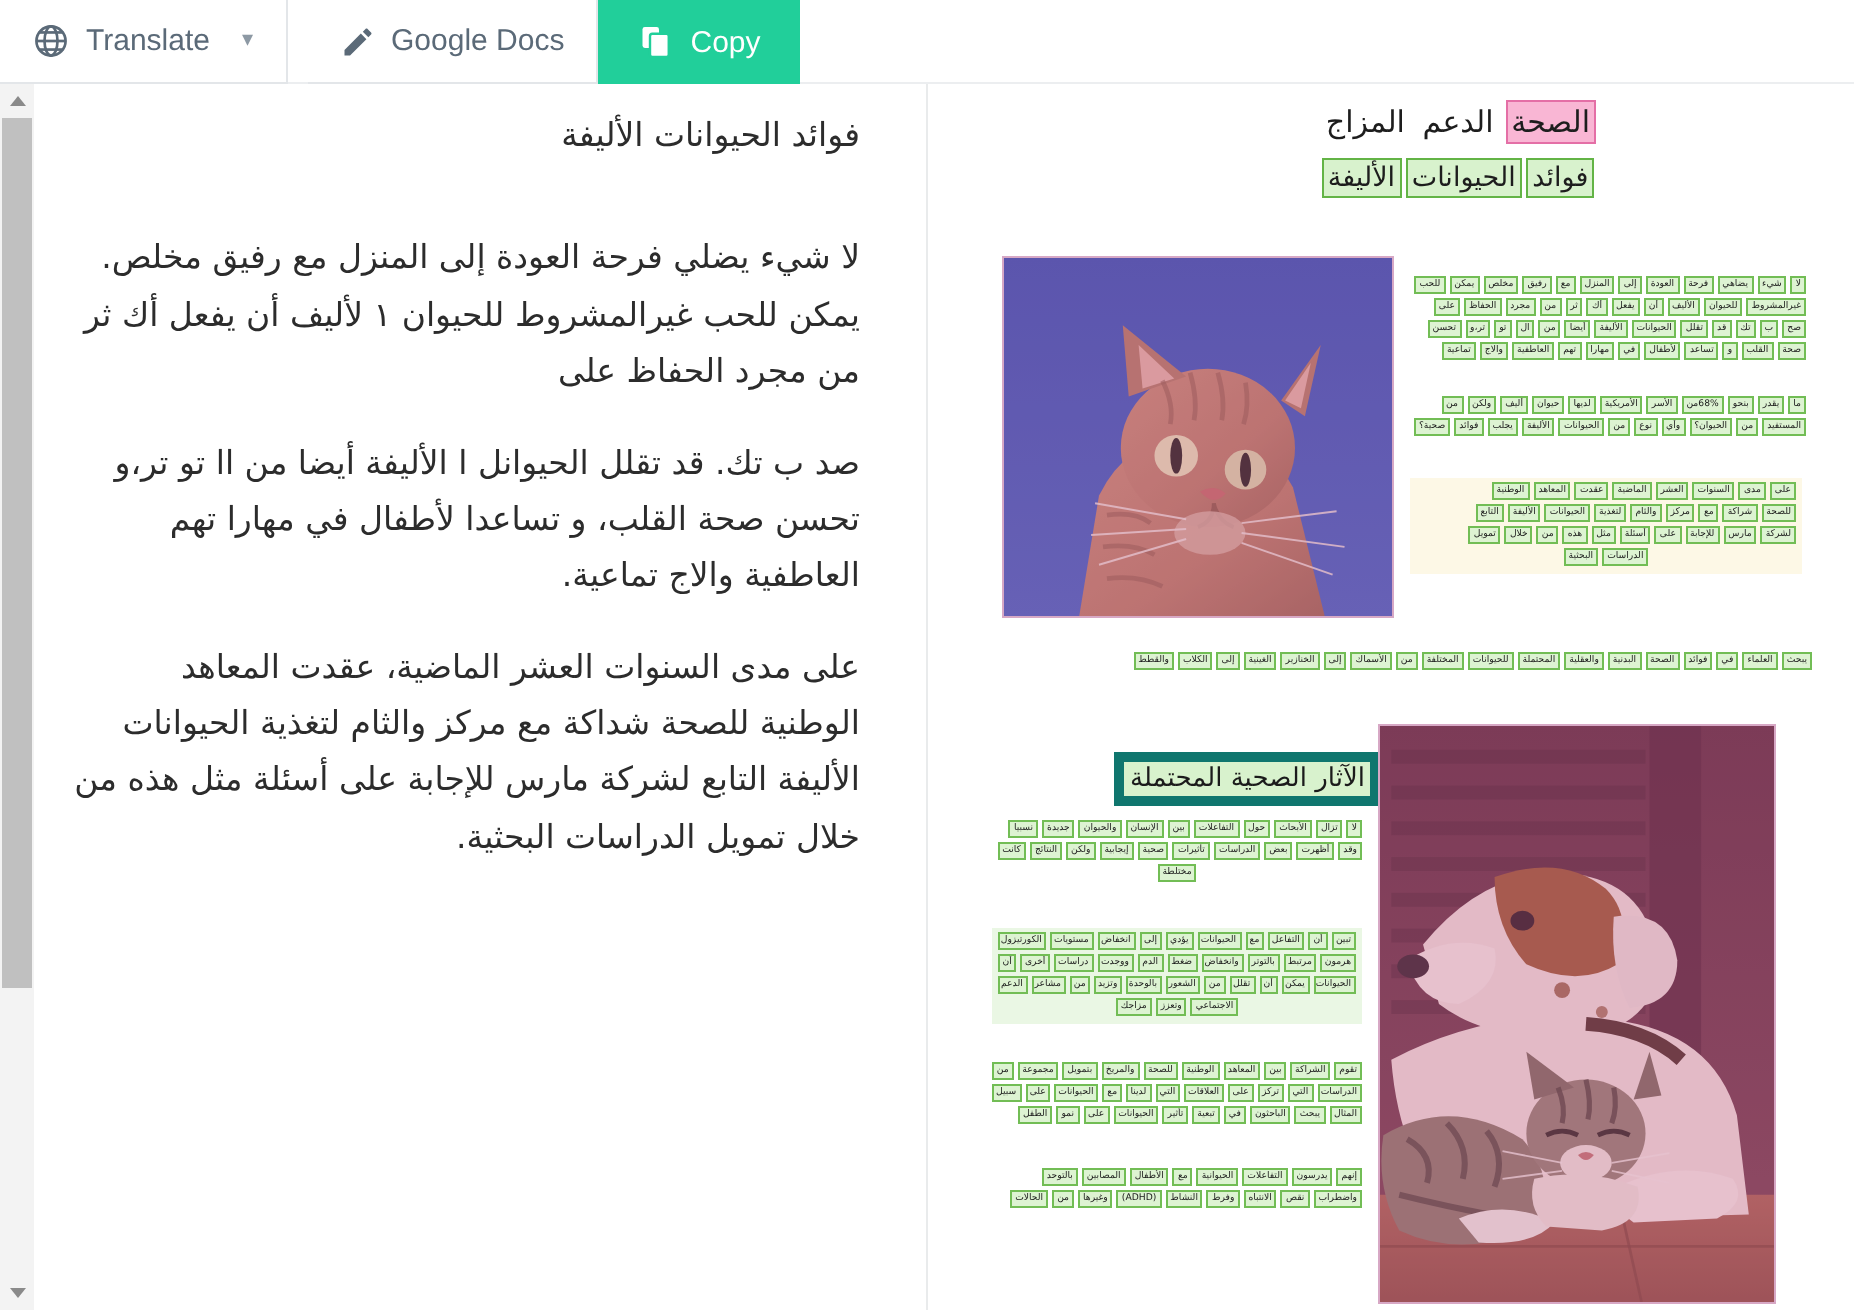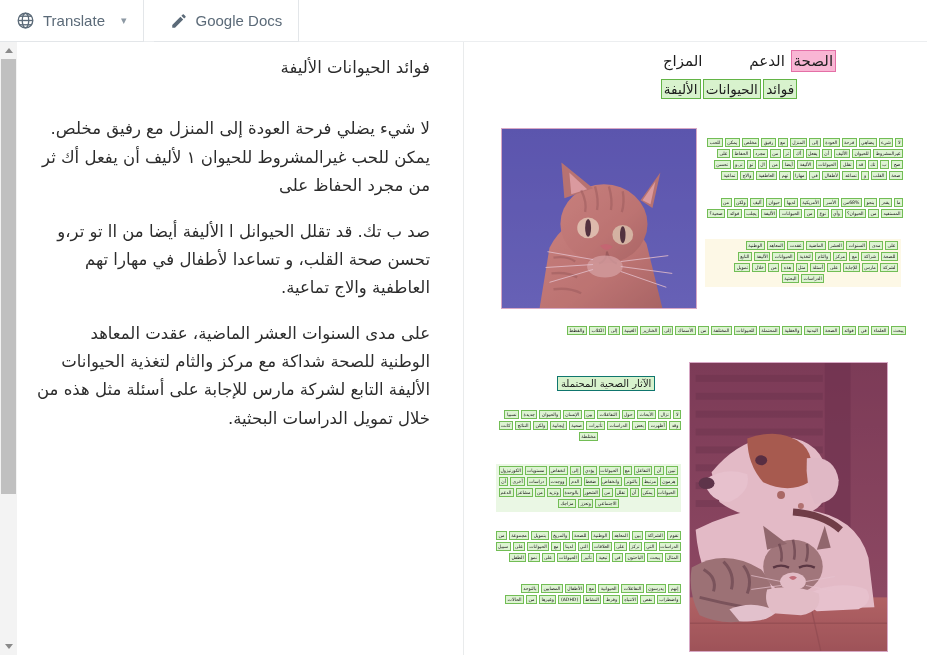--- a/index.html
+++ b/index.html
@@ -159,21 +159,21 @@
   .doc-subtitle {
     font-size: 13.5px;
     color: #1d1d1d;
     line-height: 1.5;
     font-family: "DejaVu Sans", "Liberation Sans", sans-serif;
   }
   
   .hl { padding: 1px 2px; }
   .hl-pink   { background: #f9b6d4; outline: 1px solid #e46fa6; }
   .hl-green  { background: #d8f2cd; outline: 1px solid #63b446; }
-  .hl-plain  { background: transparent; margin-left: 38px; }
+  .hl-plain  { background: transparent; }
 
   
   .ocr-block { position: absolute; direction: rtl; }
   .ocr-block .row {
     display: flex;
     flex-direction: row;
     justify-content: flex-start;
     gap: 2px;
     margin-bottom: 2px;
     white-space: nowrap;
@@ -190,24 +190,24 @@
     font-family: "DejaVu Sans", "Liberation Sans", sans-serif;
     overflow: hidden;
     display: inline-block;
   }
   .ocr-block.cream { background: #fdf8e6; padding: 2px 3px; }
   .ocr-block.mint  { background: #eaf7e4; padding: 2px 3px; }
 
   .sec-head {
     position: absolute;
     direction: rtl;
-    font-size: 10px;
+    font-size: 13px;
     color: #1b1b1b;
     background: #d8f2cd;
-    border: 1px solid #0f766e;
+    border: 5px solid #0f766e;
     padding: 1px 3px;
     font-family: "DejaVu Sans", "Liberation Sans", sans-serif;
     white-space: nowrap;
   }
 
   
   .photo {
     position: absolute;
     overflow: hidden;
     background: #333;
@@ -241,20 +241,29 @@
 
   <div class="tb-btn">
     <span class="ico">
       <svg width="18" height="18" viewBox="0 0 24 24" fill="#5b6a78">
         <path d="M3 17.3V21h3.7L17.6 10.1l-3.7-3.7L3 17.3zM20.7 7.0c.4-.4.4-1 0-1.4l-2.3-2.3c-.4-.4-1-.4-1.4 0l-1.8 1.8 3.7 3.7 1.8-1.8z"></path>
       </svg>
     </span>
     <span class="lbl">Google Docs</span>
   </div>
 
+  <div class="tb-btn primary">
+    <span class="ico">
+      <svg width="18" height="18" viewBox="0 0 24 24" fill="#ffffff">
+        <rect x="3" y="2" width="11" height="14" rx="1.6"></rect>
+        <rect x="8" y="6.5" width="12.5" height="15.5" rx="1.6" stroke="#21cf9a" stroke-width="1.6"></rect>
+      </svg>
+    </span>
+    <span class="lbl">Copy</span>
+  </div>
 </div>
 
 <div class="workspace">
 
   <div class="scrollbar">
     <div class="sb-arrow up">
         <i></i>
       </div>
     <div class="sb-track">
       <div class="sb-thumb"></div>

